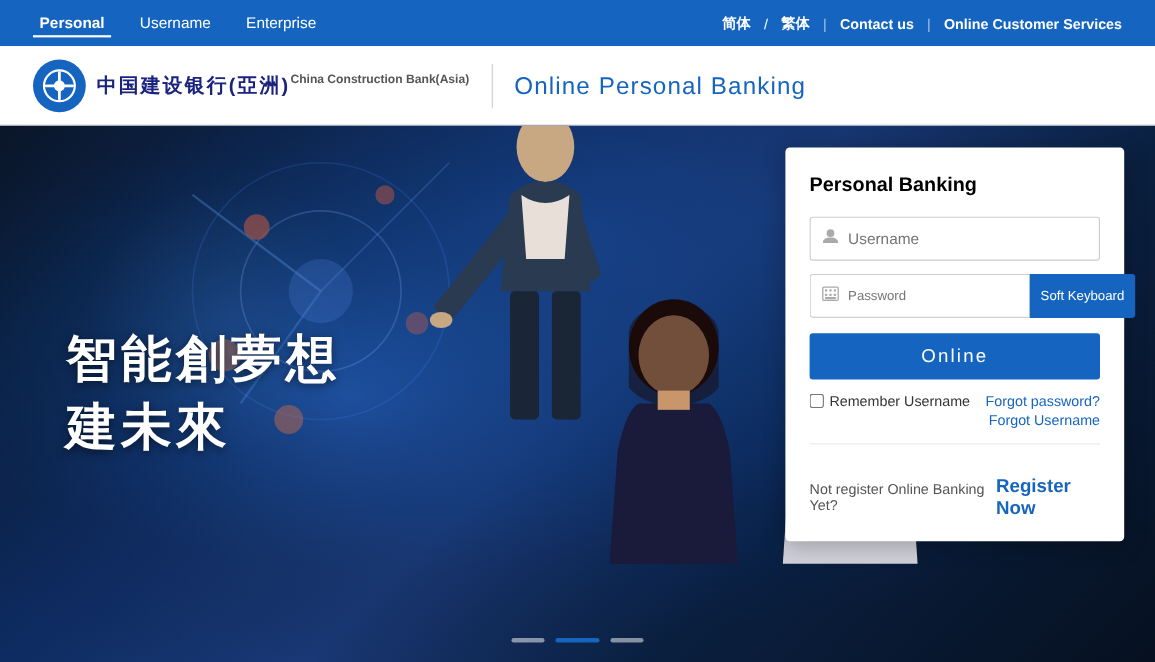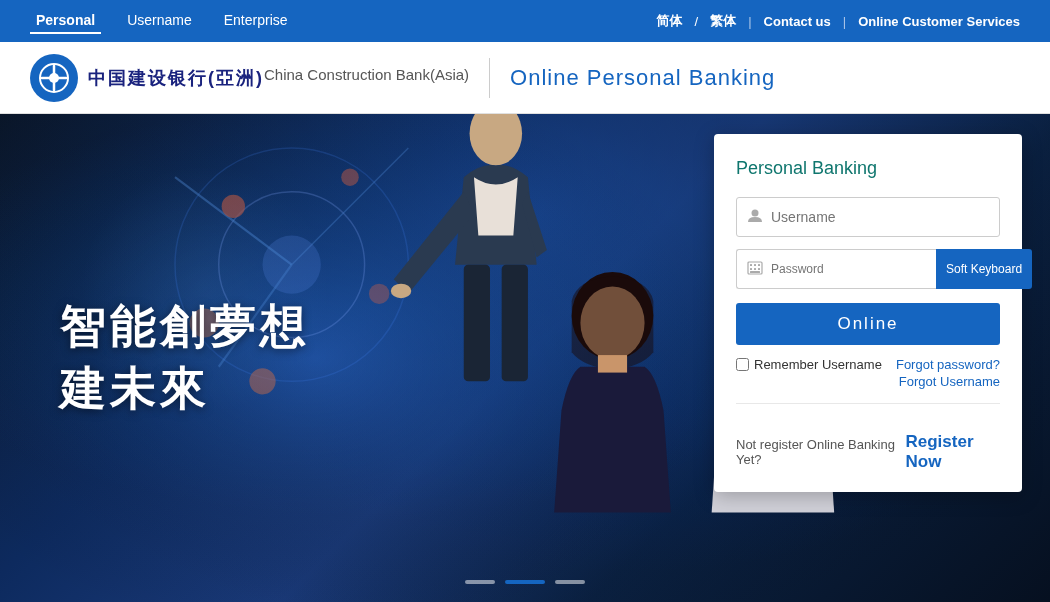--- a/index.html
+++ b/index.html
@@ -46,21 +46,21 @@
       border-radius: 50%;
       display: flex;
       align-items: center;
       justify-content: center;
       color: #fff;
       font-size: 22px;
       font-weight: bold;
     }
     .logo-text { display: flex; flex-direction: row; }
     .logo-text .cn { font-size: 18px; font-weight: bold; color: #1a237e; letter-spacing: 2px; }
-    .logo-text .en { font-size: 15px; color: #555; }
+    .logo-text .en { font-size: 11px; color: #555; font-weight: bold; }
     .header-divider { width: 1px; height: 40px; background: #ccc; margin: 0 20px; }
     .header-title { font-size: 22px; color: #1565c0; font-weight: normal; letter-spacing: 1px; }
 
     
     .main-content {
       position: relative;
       width: 1050px;
       height: 488px;
       overflow: hidden;
     }
@@ -134,22 +134,22 @@
       right: 28px;
       width: 308px;
       background: #fff;
       border-radius: 4px;
       box-shadow: 0 4px 20px rgba(0,0,0,0.25);
       padding: 24px 22px 20px 22px;
       z-index: 10;
     }
     .login-card-title {
       font-size: 18px;
-      color: #0f766e;
-      font-weight: normal;
+      color: #000000;
+      font-weight: bold;
       margin-bottom: 18px;
     }
 
     .input-group { margin-bottom: 12px; }
     .input-wrapper {
       display: flex;
       align-items: center;
       border: 1px solid #ccc;
       border-radius: 3px;
       padding: 0 10px;

